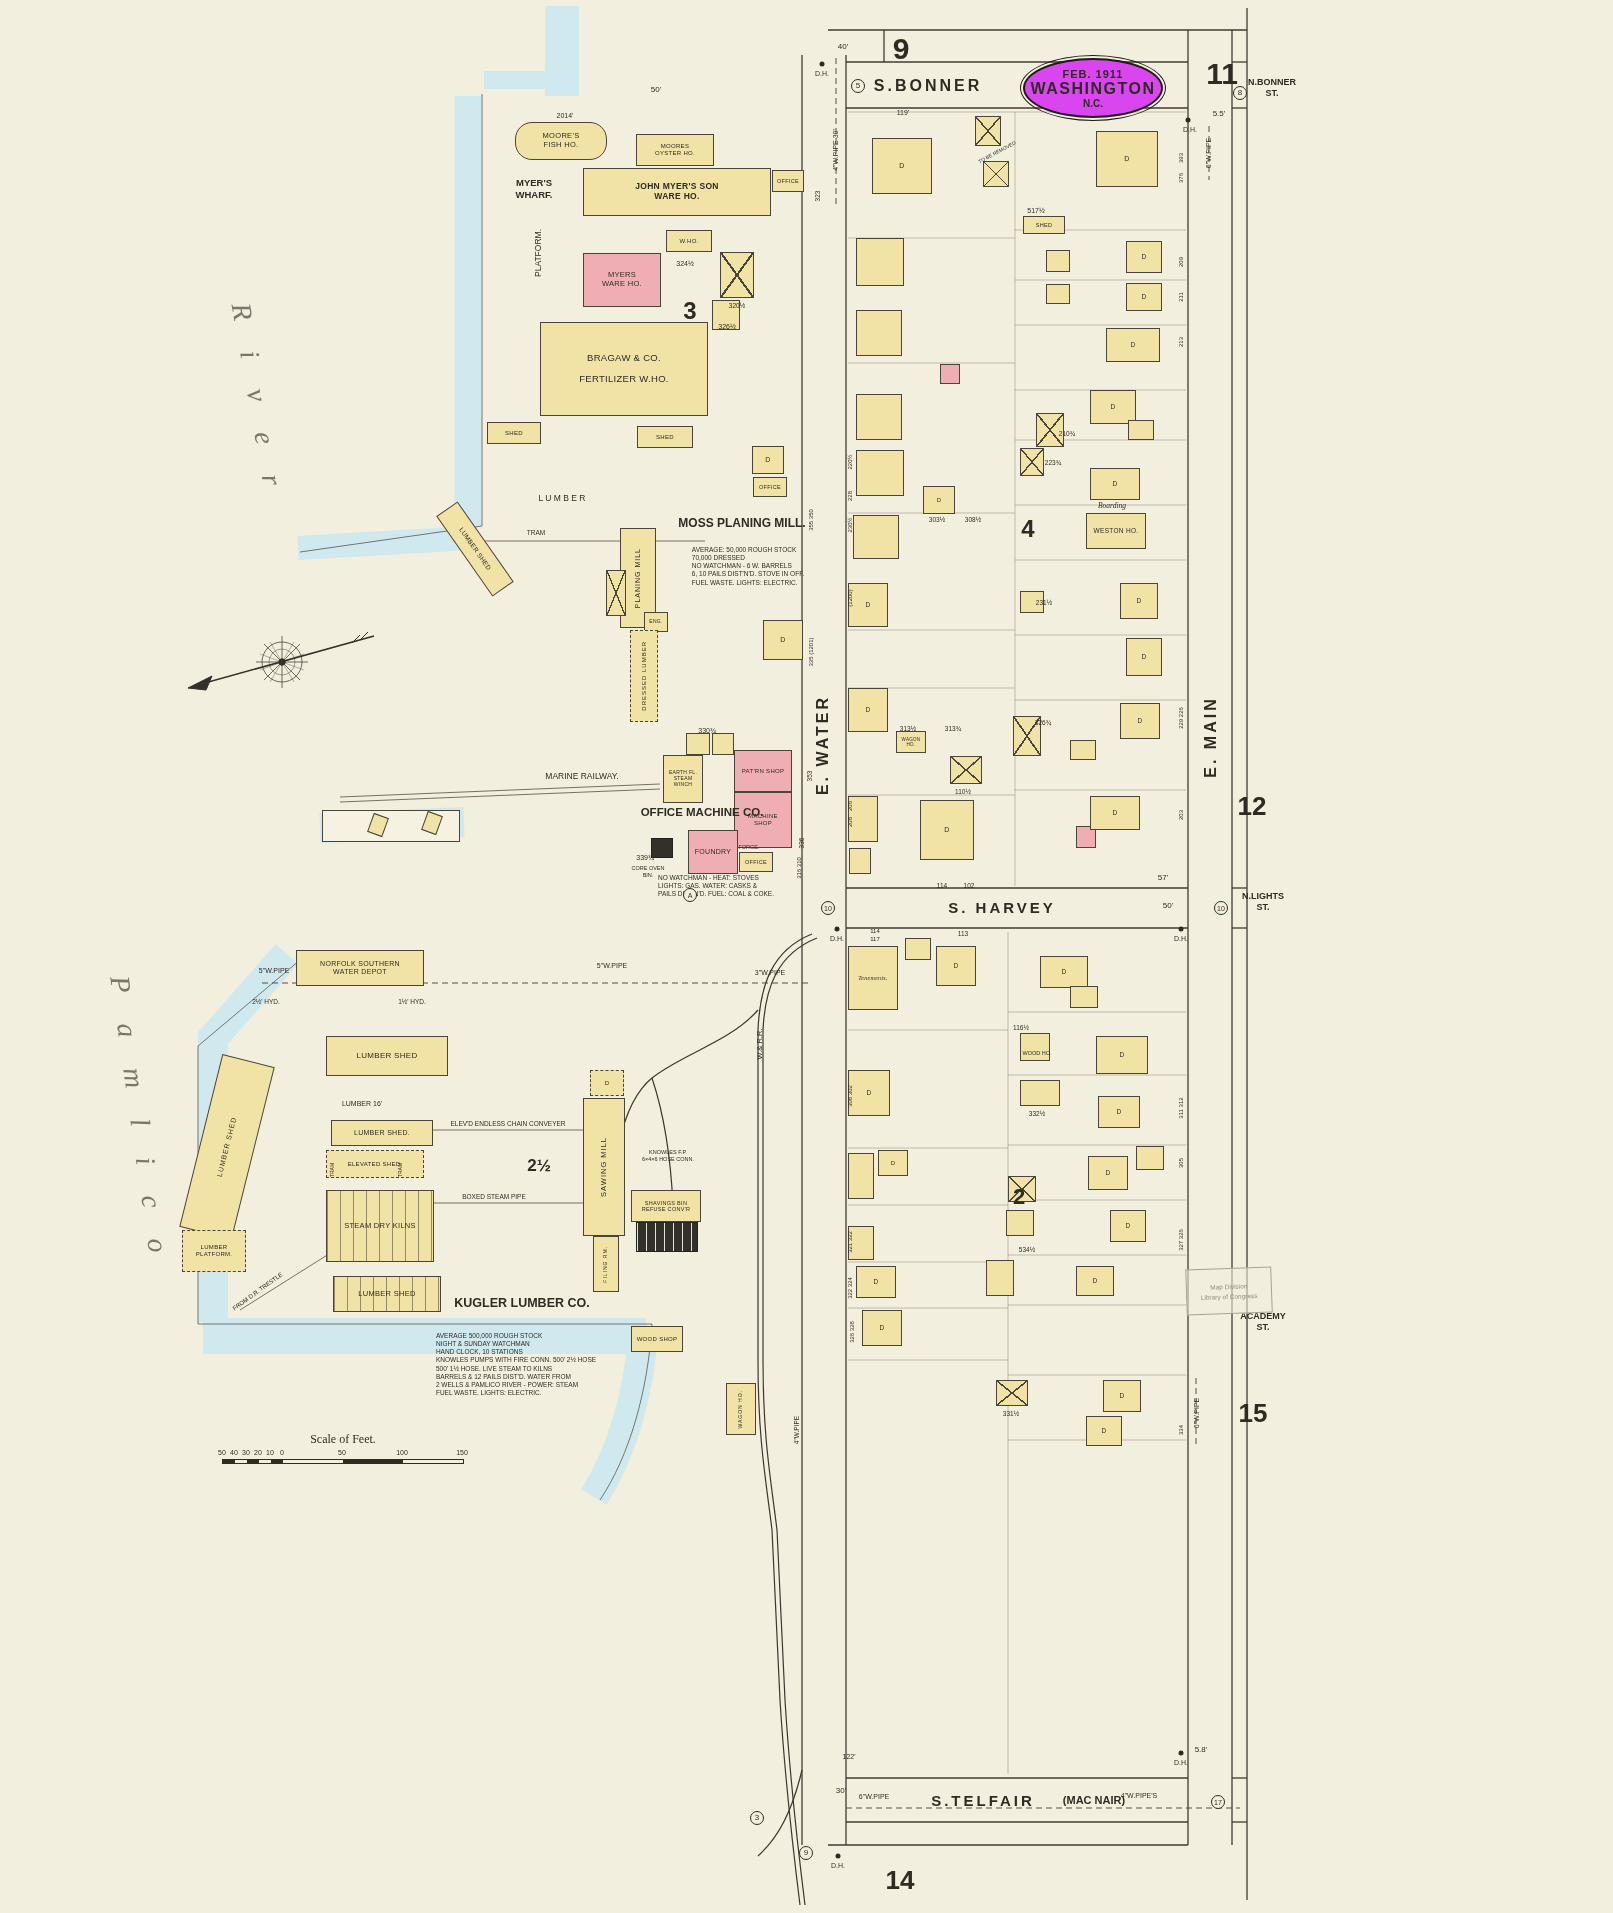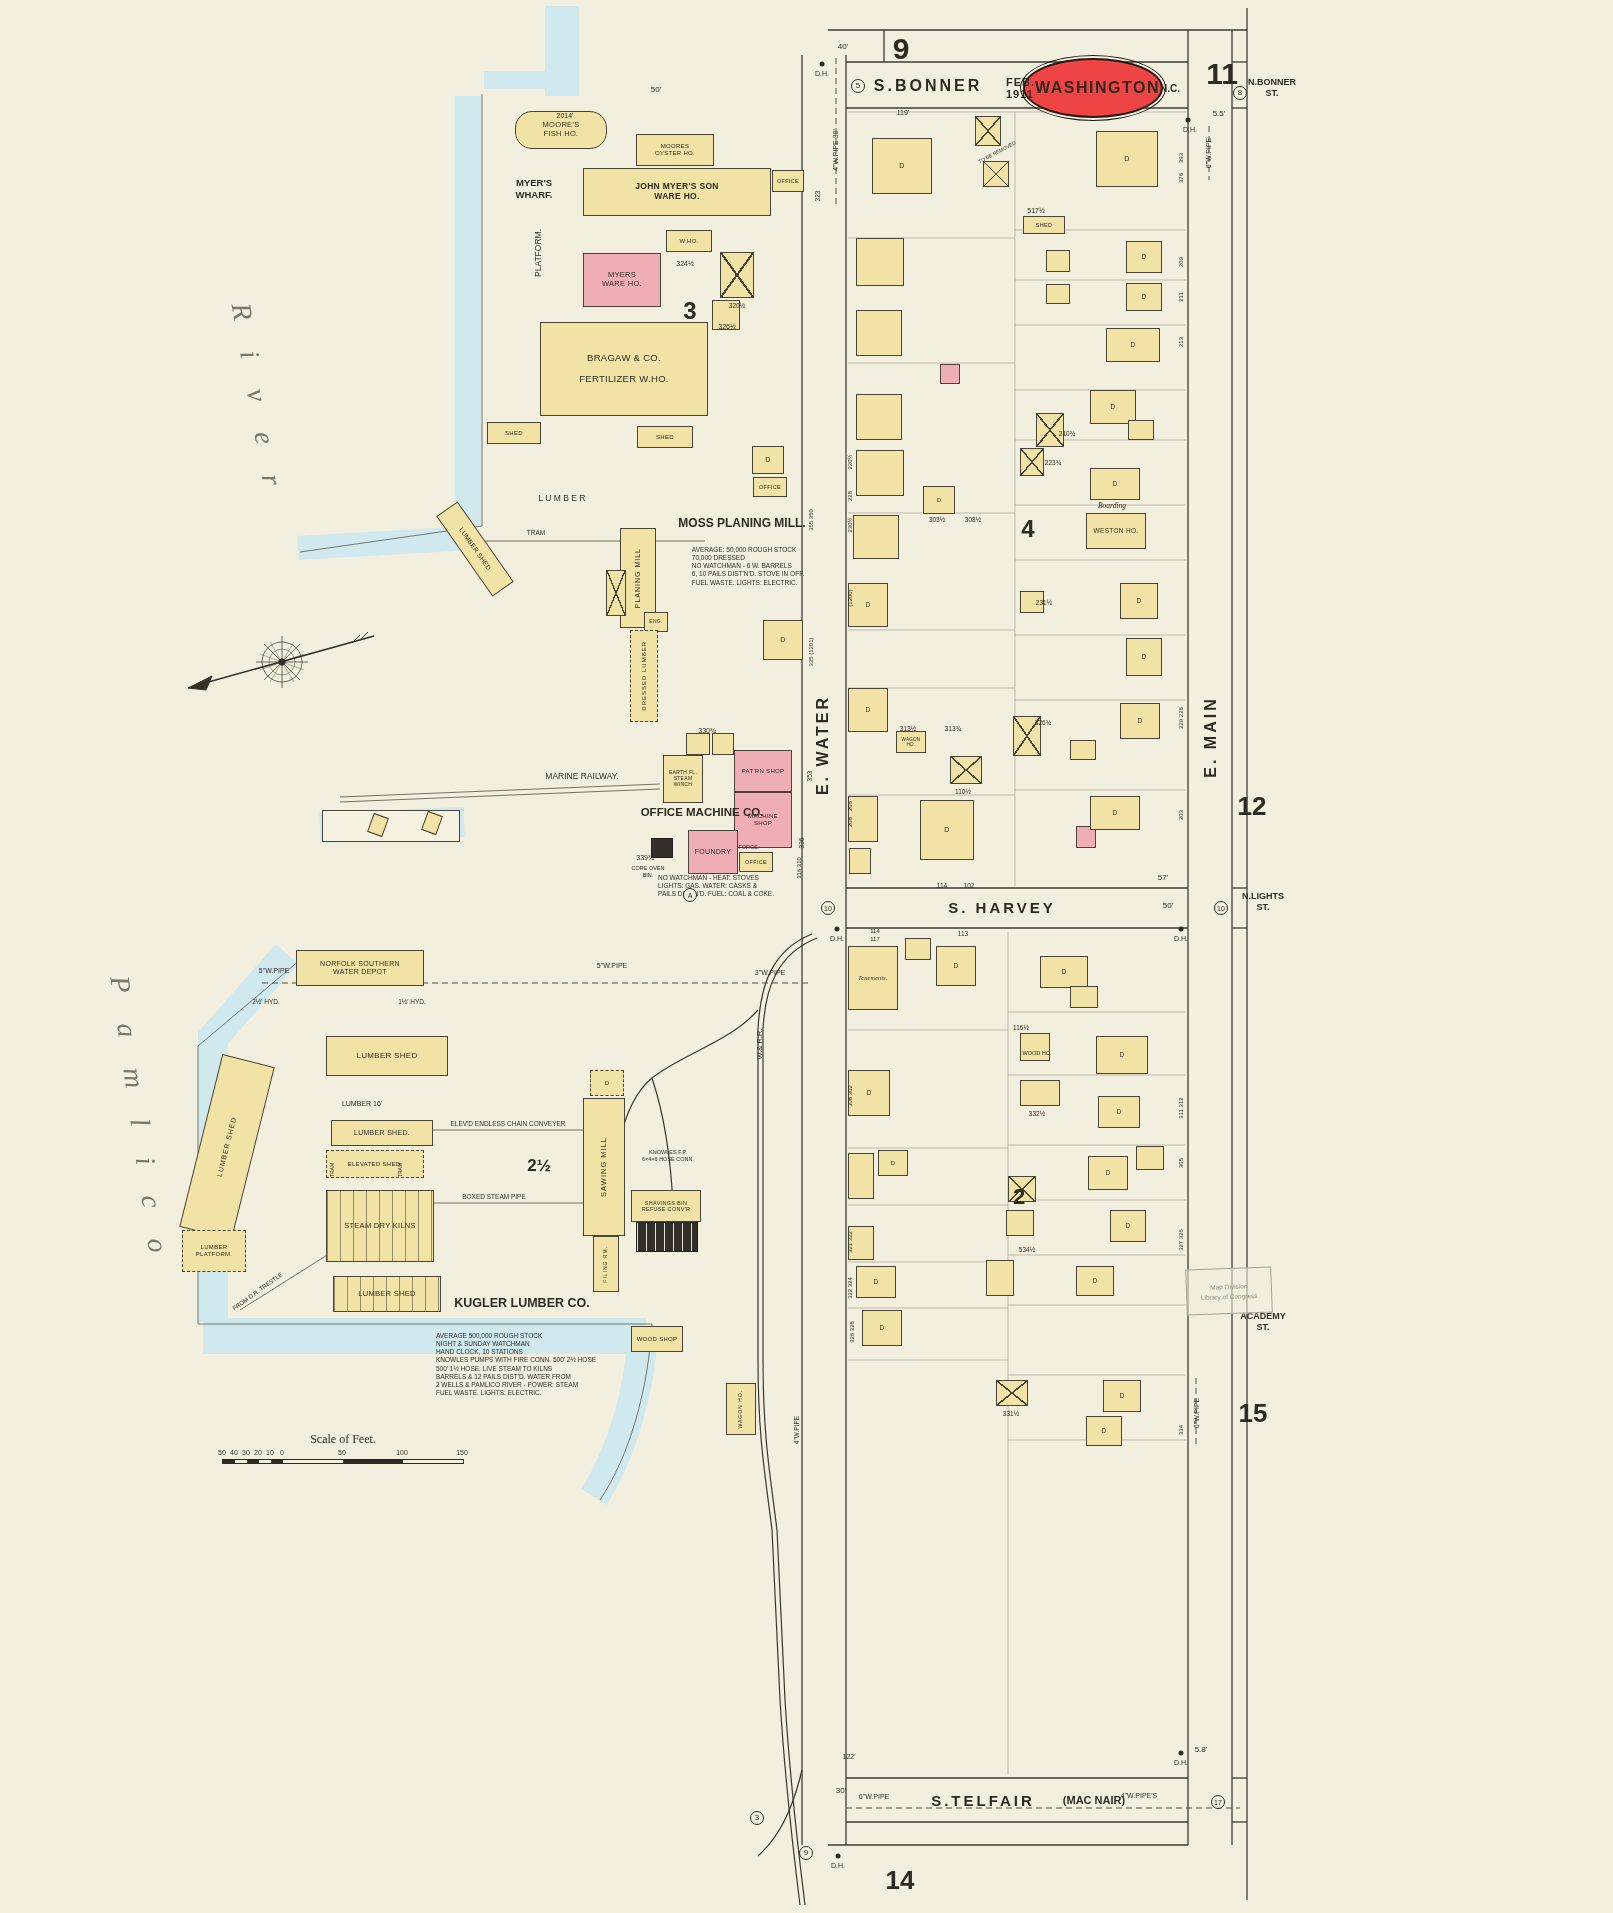--- a/index.html
+++ b/index.html
@@ -25,21 +25,21 @@
   
   .lbl{position:absolute;white-space:pre-line;text-align:center;line-height:1.25;color:#2f2b22}
   .lbl.b{font-weight:bold}
   .lbl.i{font-style:italic}
   .lbl.sf{font-family:"Liberation Serif",serif}
   .lbl.circ{border:1px solid #2f2b22;border-radius:50%;width:14px;height:14px;
             display:flex;align-items:center;justify-content:center;line-height:1;background:#f3efde}
   
   .title-oval{position:absolute;left:1023px;top:58px;width:140px;height:60px;border:2px solid #1f1c16;
               outline:1px solid #1f1c16;outline-offset:2px;border-radius:50%;
-              display:flex;align-items:center;justify-content:center;background:#ef4444}
+              display:flex;flex-direction:column;align-items:center;justify-content:center;background:#d946ef}
   .title-oval .t-date{font-size:11px;font-weight:bold;letter-spacing:1px}
   .title-oval .t-city{font-size:16px;font-weight:bold;letter-spacing:1.5px}
   .title-oval .t-state{font-size:10px;font-weight:bold}
   
   .loc-stamp{position:absolute;left:1186px;top:1268px;width:86px;height:46px;border:1px solid #aaa193;
              color:#968e7c;font-size:6.5px;display:flex;flex-direction:column;align-items:center;
              justify-content:center;gap:3px;transform:rotate(-2deg);text-align:center;background:rgba(240,236,222,.6)}
   
   .scale{position:absolute;left:222px;top:1432px;width:242px}
   .scale .st{font-family:"Liberation Serif",serif;font-size:12px;text-align:center;margin-bottom:2px}
@@ -155,21 +155,21 @@
       <circle cx="822" cy="64" r="2.5"></circle>
         <circle cx="1188" cy="120" r="2.5"></circle>
       <circle cx="837" cy="929" r="2.5"></circle>
         <circle cx="1181" cy="929" r="2.5"></circle>
       <circle cx="1181" cy="1753" r="2.5"></circle>
         <circle cx="838" cy="1856" r="2.5"></circle>
     </g>
   </svg>
 
   <div id="buildings-layer" class="layer">
-      <div class="bld f-y" style="left: 515px; top: 111px; width: 92px; height: 38px; border-radius: 17px;">
+      <div class="bld f-y" style="left: 515px; top: 122px; width: 92px; height: 38px; border-radius: 17px;">
         <span class="bl" style="font-size: 7.5px;">MOORE'S
 FISH HO.</span>
       </div>
       <div class="bld f-y" style="left: 636px; top: 134px; width: 78px; height: 32px;">
         <span class="bl" style="font-size: 6px;">MOORES
 OYSTER HO.</span>
       </div>
       <div class="bld f-y" style="left: 583px; top: 168px; width: 188px; height: 48px;">
         <span class="bl" style="font-size: 8.5px; font-weight: bold;">JOHN MYER'S SON
 WARE HO.</span>

